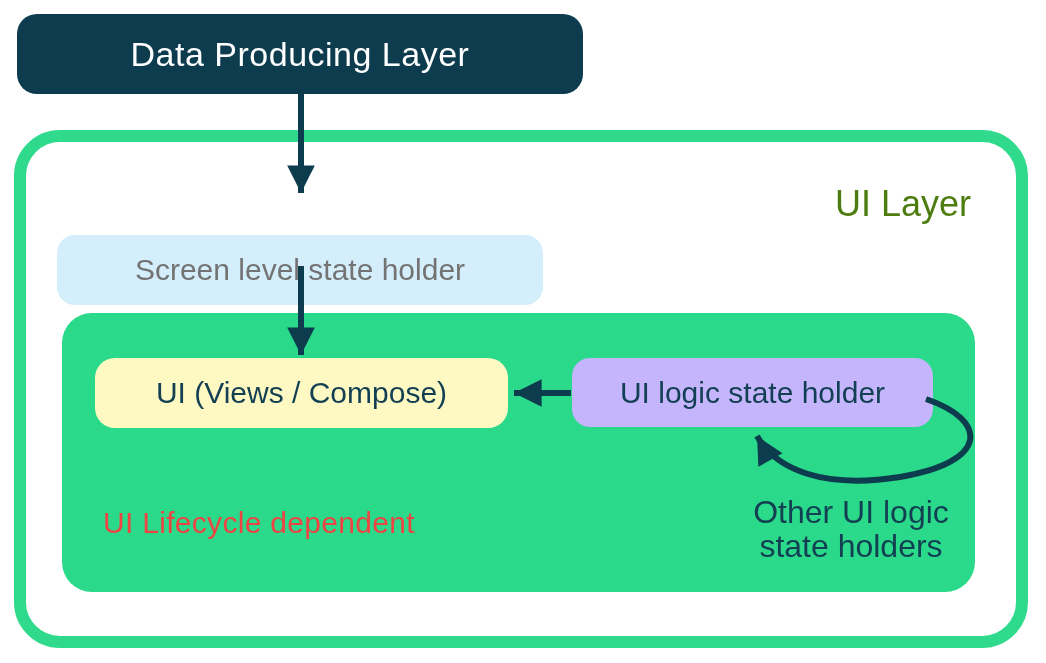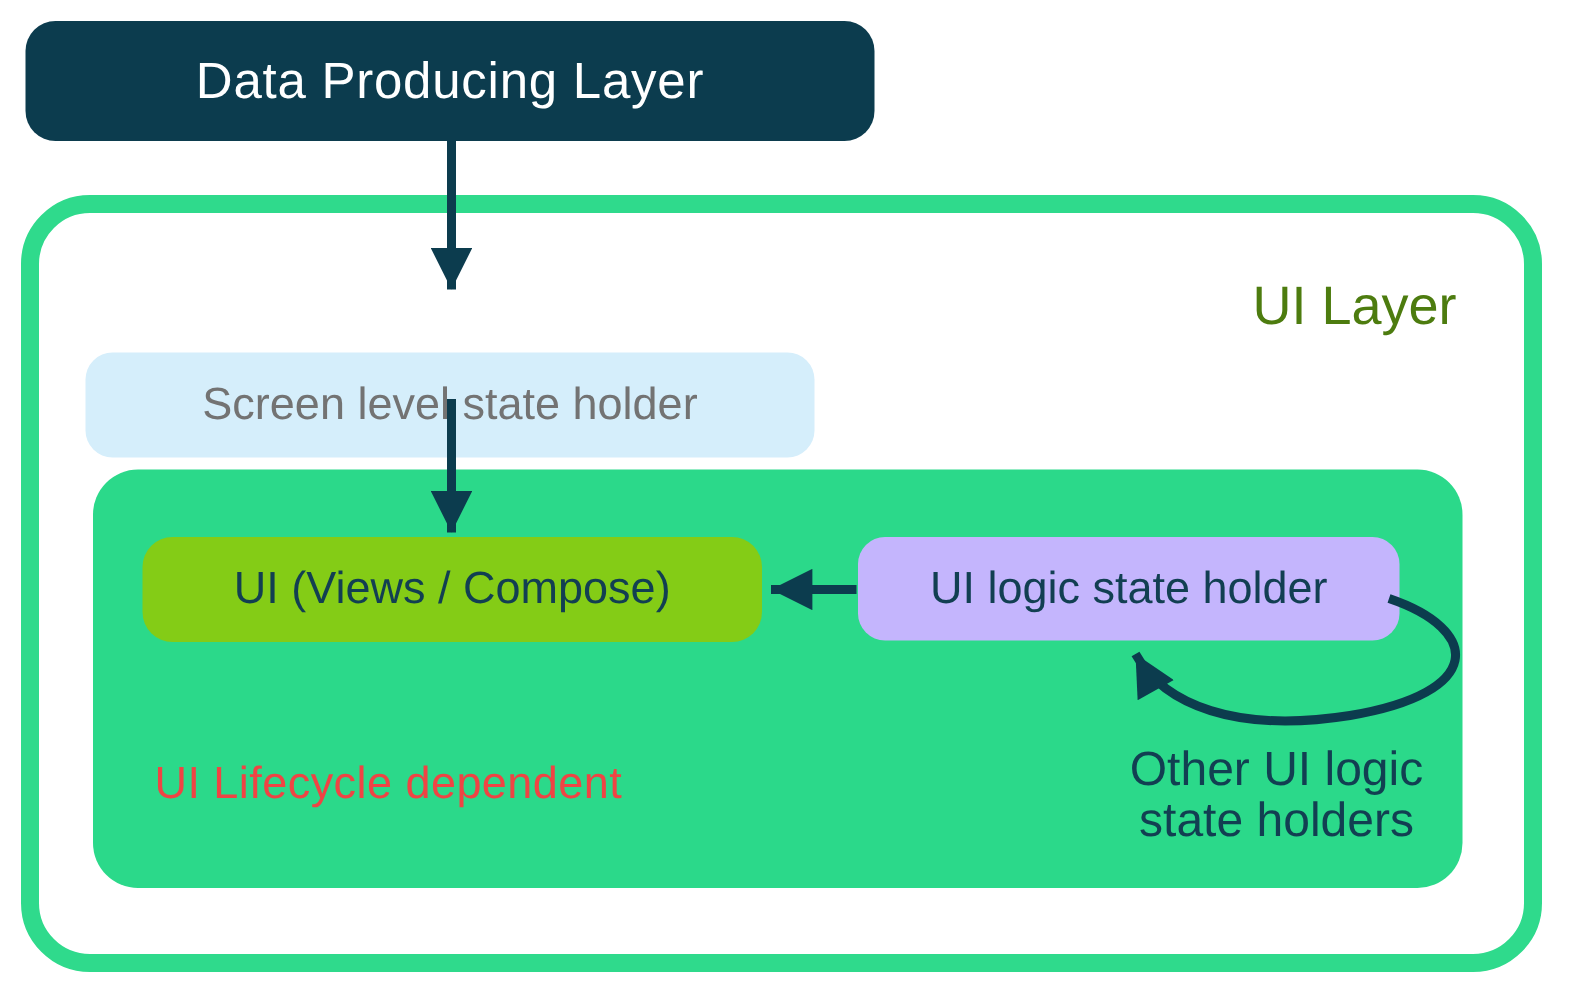--- a/index.html
+++ b/index.html
@@ -39,21 +39,21 @@
     background:#D5EEFB;border-radius:18px;
     color:#737373;font-size:30px;margin-top:40px;
   }
   .green-box{
     position:absolute;
     left:62px;top:313px;width:913px;height:279px;
     background:#2BD98A;border-radius:30px;
   }
   .cream-box{
     left:95px;top:358px;width:413px;height:70px;
-    background:#84cc16;border-radius:20px;
+    background:#fef9c3;border-radius:20px;
     color:#123F52;font-size:30px;
   }
   .blue-box-2{
     left:572px;top:358px;width:361px;height:69px;
     background:#c4b5fd;border-radius:18px;
     color:#123F52;font-size:30px;
   }
   .lifecycle-caption{
     position:absolute;
     left:103px;top:506px;

